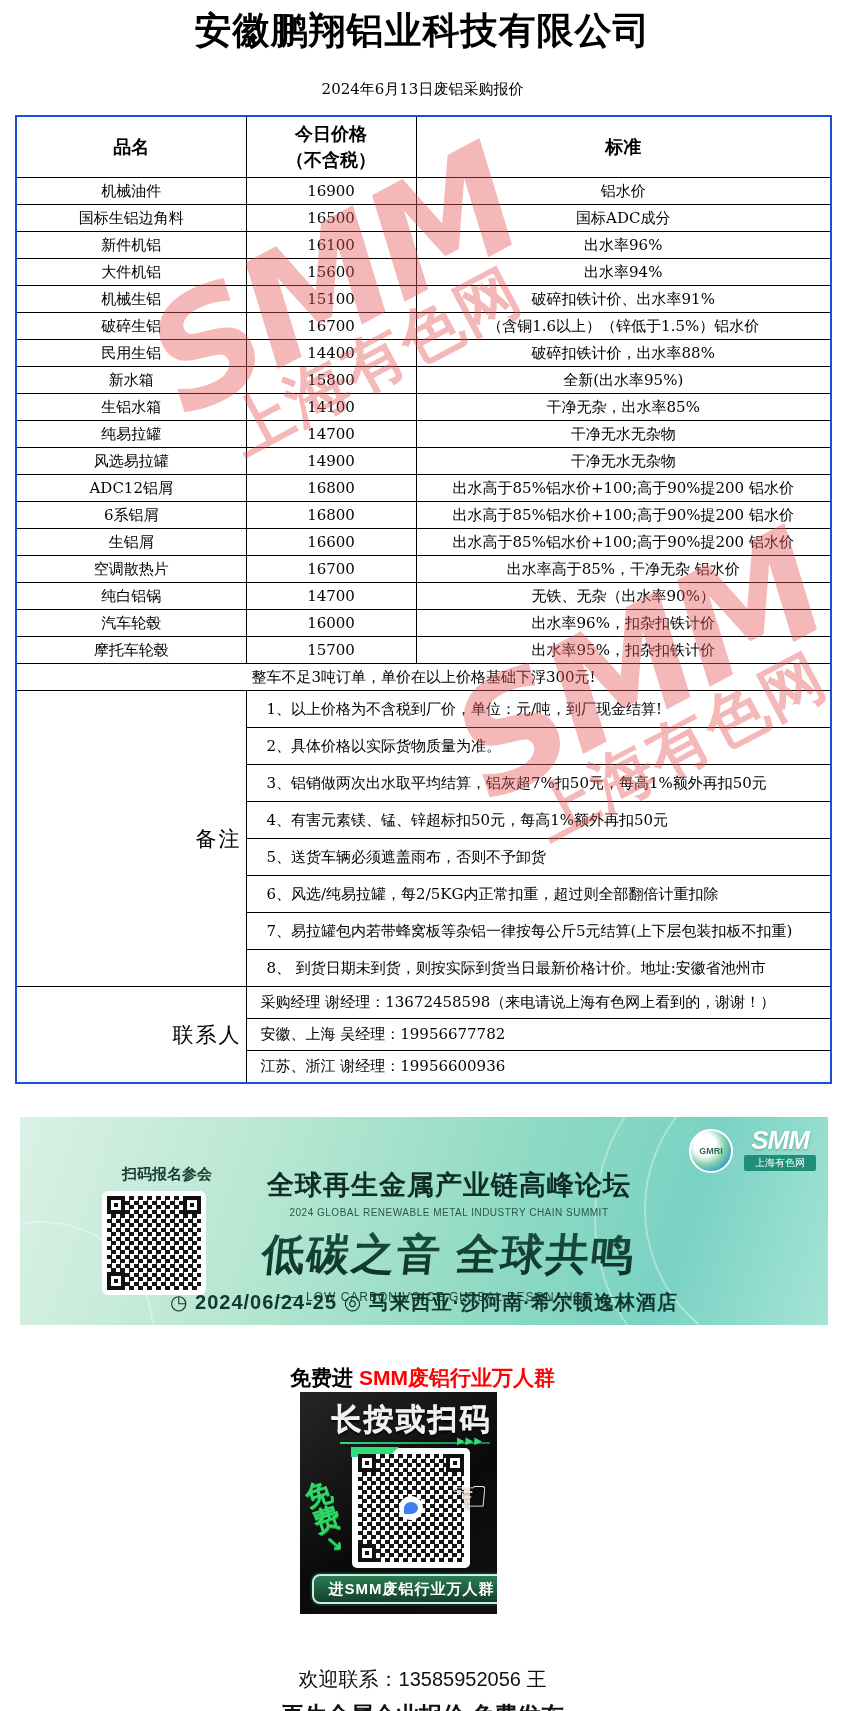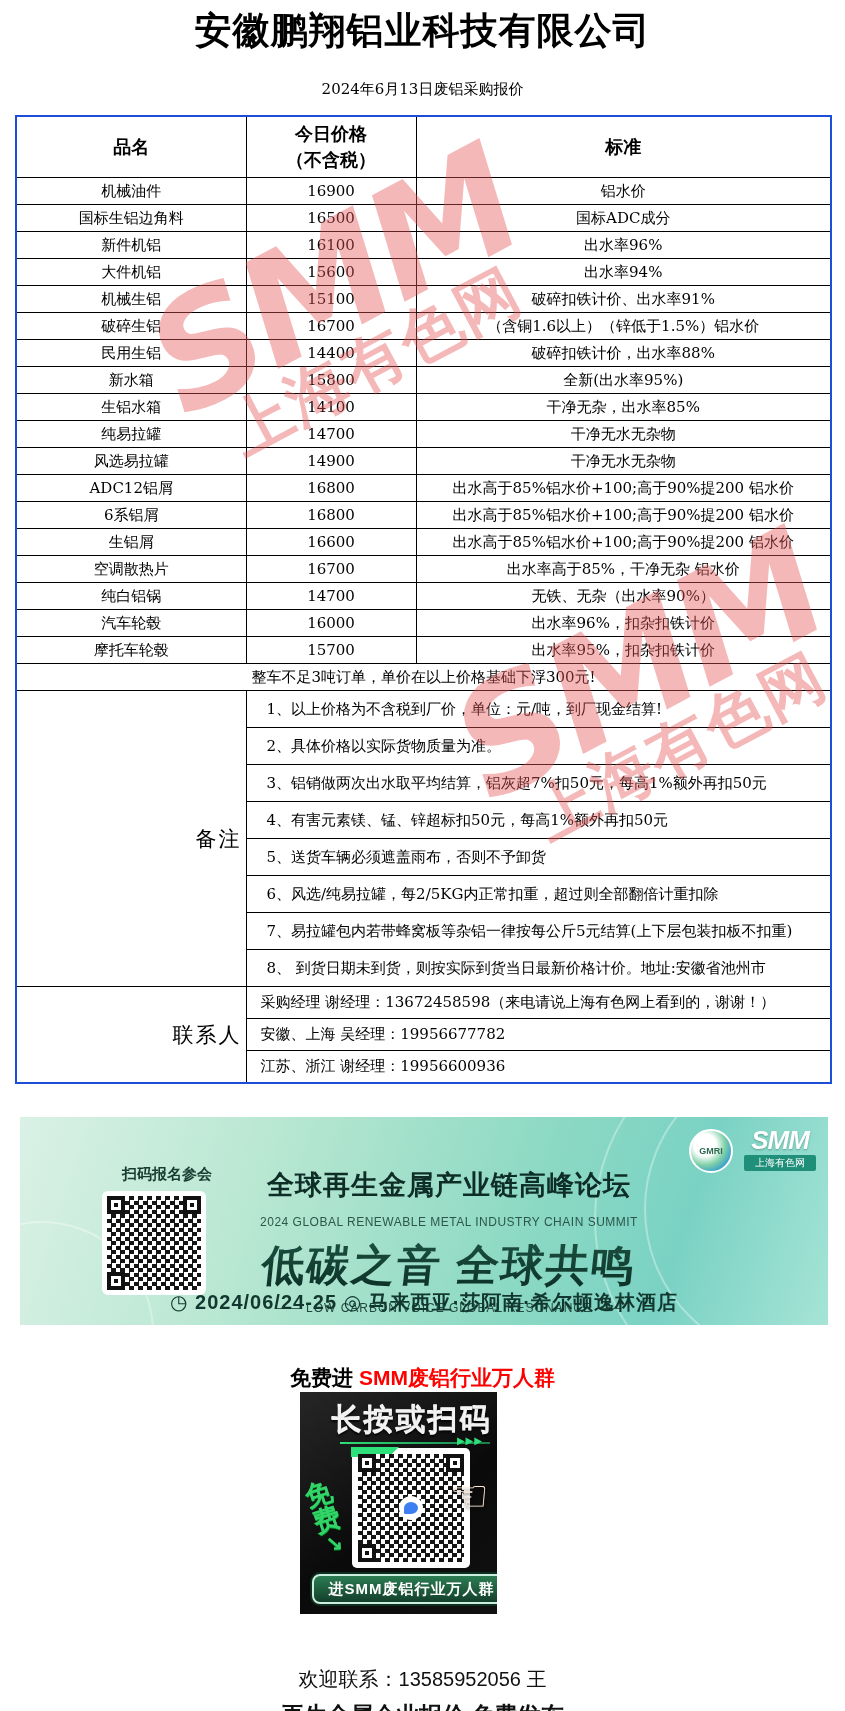--- a/index.html
+++ b/index.html
@@ -60,21 +60,21 @@
     border-radius:6px;padding:5px;box-sizing:border-box;}
   .qr-pattern{position:relative;width:100%;height:100%;
     background:repeating-conic-gradient(#151515 0% 25%,#ffffff 0% 50%);
     background-size:9px 9px;}
   .finder{position:absolute;width:18px;height:18px;border:4px solid #111;background:#fff;
     box-sizing:border-box;}
   .finder::after{content:"";position:absolute;left:3px;top:3px;right:3px;bottom:3px;background:#111;}
   .f-tl{left:0;top:0;} .f-tr{right:0;top:0;} .f-bl{left:0;bottom:0;}
   .banner-mid{position:absolute;left:209px;top:50px;width:440px;text-align:center;}
   .banner-title-cn{font-size:27px;font-weight:900;color:#0e2d26;letter-spacing:1px;}
-  .banner-title-en{margin-top:12px;font-size:12px;color:#2c574a;letter-spacing:0.5px;}
+  .banner-title-en{margin-top:4px;font-size:10px;color:#2c574a;letter-spacing:0.5px;}
   .banner-slogan{margin-top:8px;font-size:43px;font-weight:900;letter-spacing:2px;
     transform:skewX(-6deg);color:#143c30;
     background:linear-gradient(180deg,#1c5242,#0c2e25);-webkit-background-clip:text;
     background-clip:text;-webkit-text-fill-color:transparent;}
   .banner-resonance{margin-top:6px;font-size:12px;color:#23493e;letter-spacing:1px;}
   .banner-date{position:absolute;left:0;top:172px;width:808px;text-align:center;
     font-size:20px;font-weight:bold;color:#12372e;letter-spacing:1px;}
   .banner-date .ic{font-weight:normal;}
 
   

